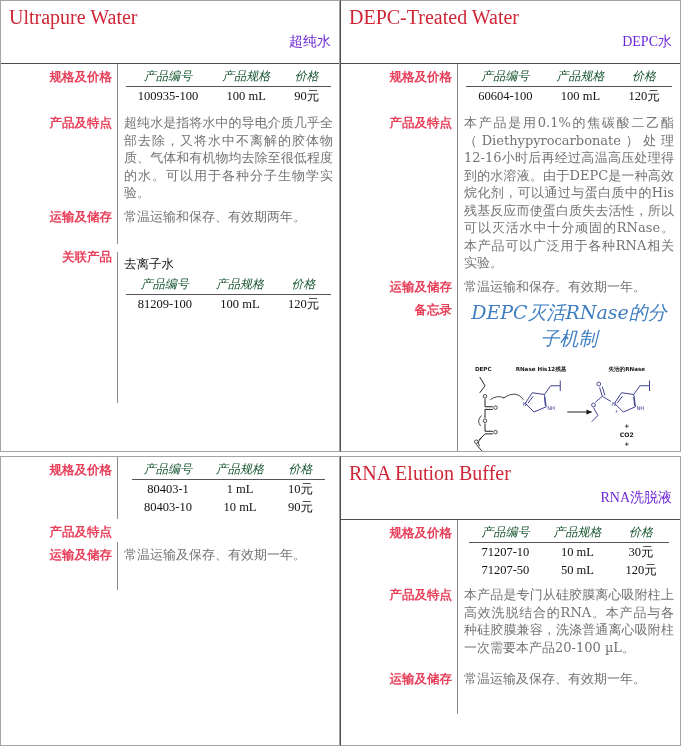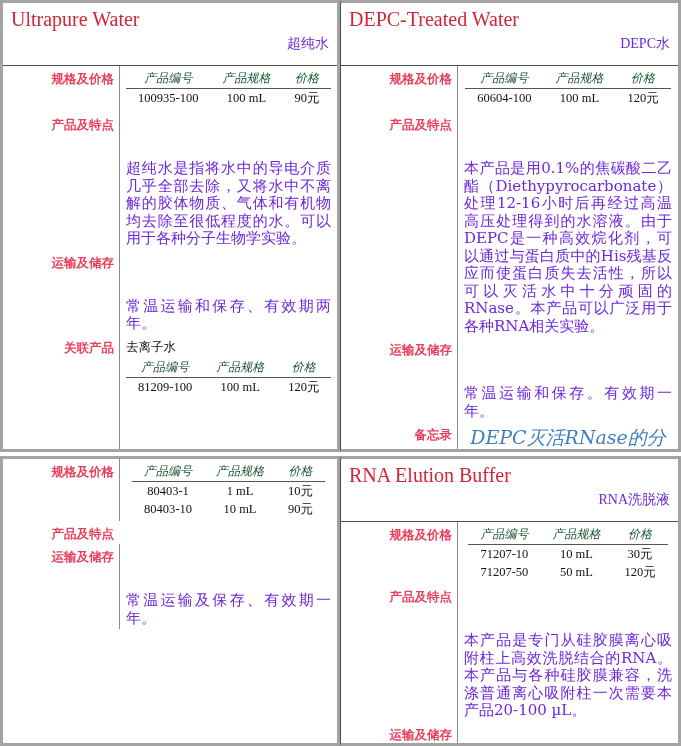--- a/index.html
+++ b/index.html
@@ -17,21 +17,21 @@
   }
   .page{position:relative;z-index:1;width:681px;height:746px;}
 
   .row{display:flex;width:681px;}
   .row-top{height:452px;}
   .row-bottom{height:290px;}
   .gap{height:4px;width:681px;background:#ffffff;}
 
   .panel{
     box-sizing:border-box;
-    border:3px solid #a3a3a3;
+    border:1px solid #a3a3a3;
     background:#ffffff;
     position:relative;
     overflow:hidden;
   }
   .panel-left{width:340px;}
   .panel-right{width:341px;border-left:1px solid #4d4d4d;}
 
   
   .phead{
     box-sizing:border-box;
@@ -73,25 +73,24 @@
     min-height:18px;
   }
   .filler{
     box-sizing:border-box;
     display:flex;
   }
   .filler .fl{width:95px;min-width:95px;}
   .filler .fr{flex:1;border-left:1px solid #8a8a8a;}
 
   .ptext{
-    color:#6d28d9;
-    font-size:15px;line-height:17.5px;
+    color:#737373;
+    font-size:13px;line-height:17.5px;
     text-align:justify;
     font-family:"DejaVu Serif","Liberation Serif",serif;
-    margin-top:44px;
   }
   .ptext-j{text-align:justify;text-align-last:left;}
 
   
   .spec{
     border-collapse:collapse;
     margin:0 auto;
     font-size:12px;
   }
   .spec th{
@@ -196,21 +195,21 @@
 
         <div class="brow">
           <div class="blabel">运输及储存</div>
           <div class="bcontent" style="min-height:40px;">
             <div class="ptext">常温运输和保存、有效期两年。</div>
           </div>
         </div>
 
         <div class="brow">
           <div class="blabel">关联产品</div>
-          <div class="bcontent" style="min-height:60px;">
+          <div class="bcontent" style="min-height:60px;margin-top:8px;">
             <div class="relname">去离子水</div>
             <table class="spec">
               <tbody>
                   <tr>
                 <th>产品编号</th>
                 <th>产品规格</th>
                 <th>价格</th>
               </tr>
               <tr>
                 <td>81209-100</td>

